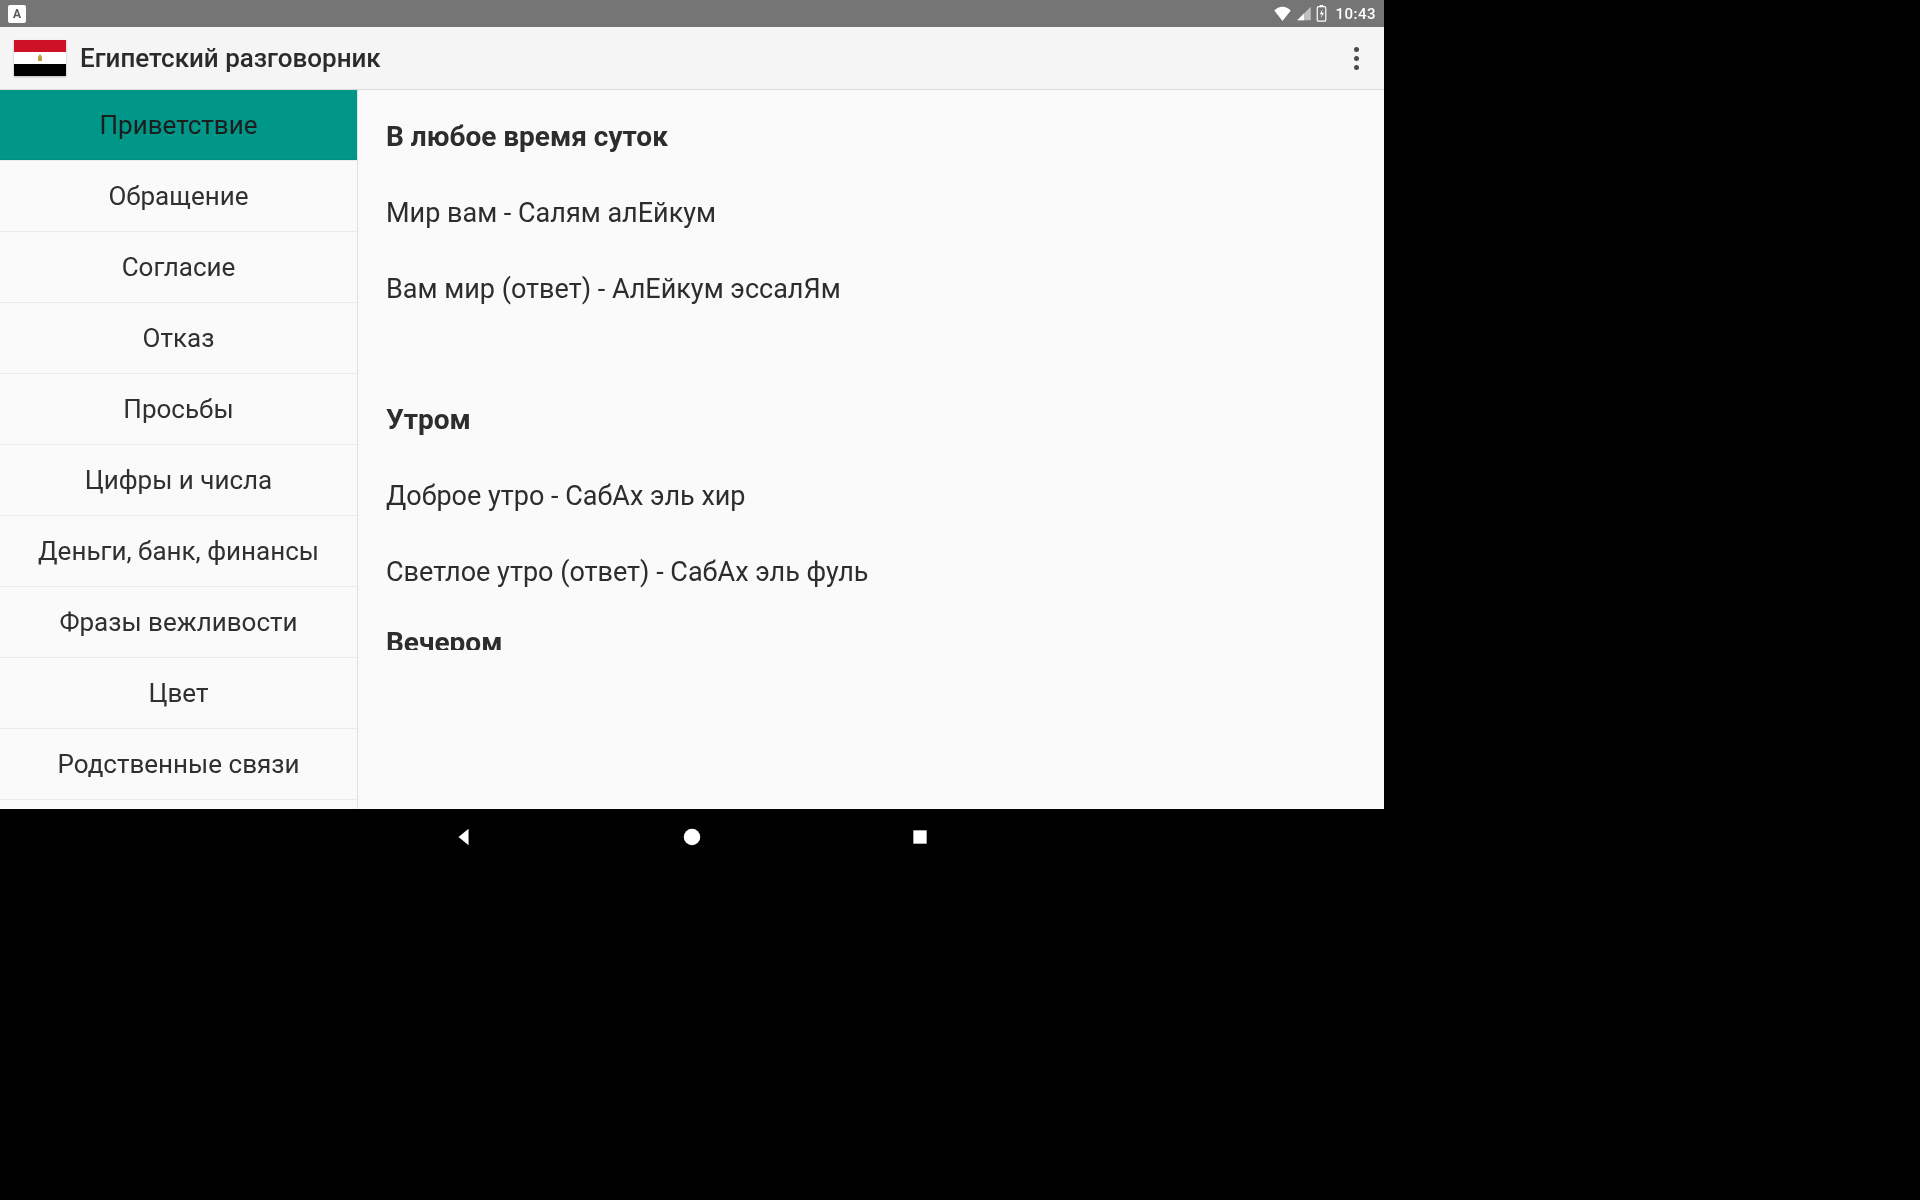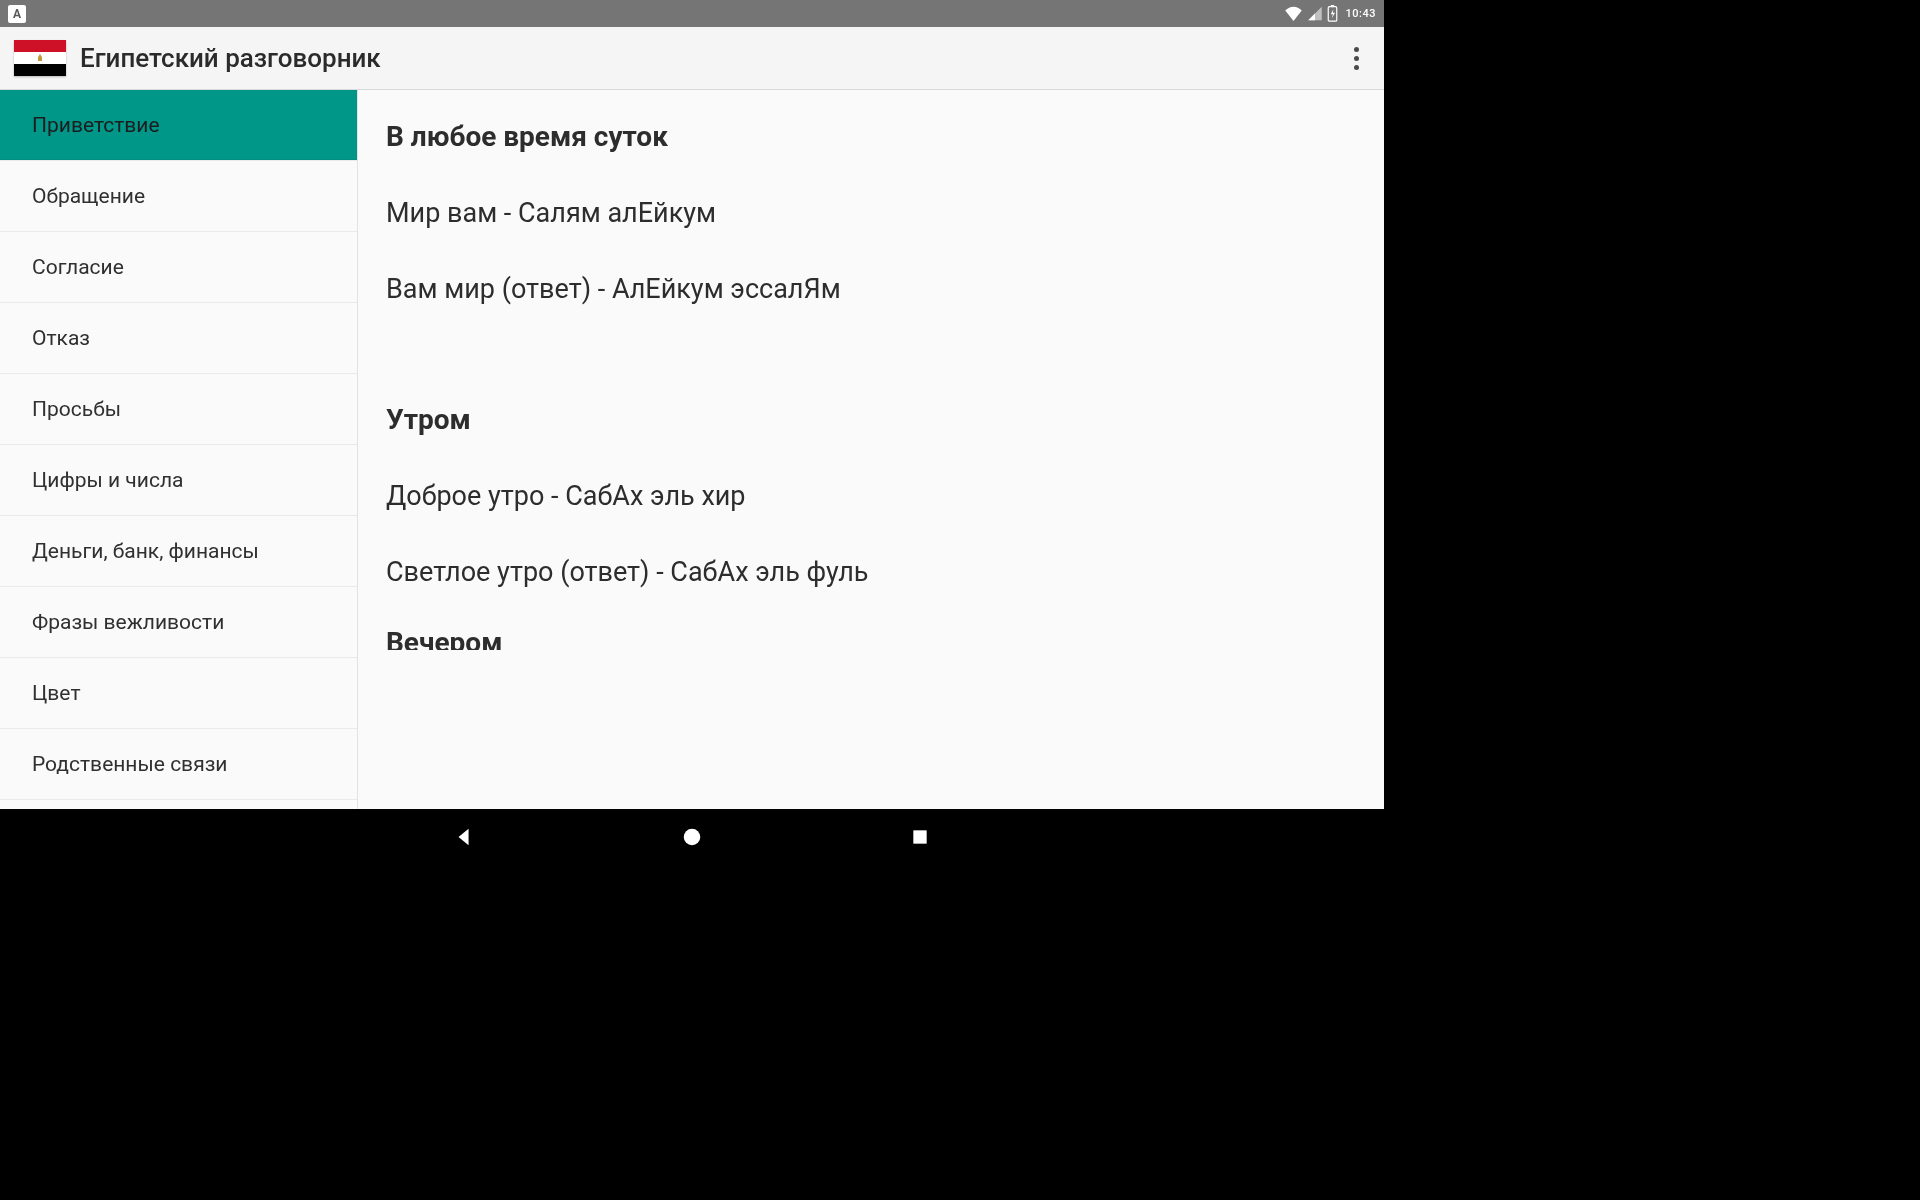--- a/index.html
+++ b/index.html
@@ -3,35 +3,35 @@
 <meta charset="utf-8">
 <style>
   * { box-sizing: border-box; margin: 0; padding: 0; }
   html, body { width: 1384px; height: 865px; font-family: Roboto, "Helvetica Neue", Arial, sans-serif; overflow: hidden; background: #000; }
   .screen { width: 1384px; height: 865px; display: flex; flex-direction: column; }
   .status-bar { height: 27px; background: #757575; display: flex; align-items: center; justify-content: space-between; padding: 0 8px; color: #fff; font-size: 15px; }
   .status-left { display: flex; align-items: center; }
   .input-indicator { width: 18px; height: 18px; background: #fff; color: #5a5a5a; font-size: 12px; font-weight: 700; display: flex; align-items: center; justify-content: center; border-radius: 2px; }
   .status-right { display: flex; align-items: center; gap: 4px; }
   .status-right svg { display: block; }
-  .clock { font-size: 11px; font-weight: 500; letter-spacing: 0.5px; margin-left: 4px; }
+  .clock { font-size: 15px; font-weight: 500; letter-spacing: 0.5px; margin-left: 4px; }
   .app-bar { height: 63px; background: #f5f5f5; border-bottom: 1px solid #d9d9d9; display: flex; align-items: center; padding: 0 14px; justify-content: space-between; gap: 19px; }
   .app-bar-left { display: flex; align-items: center; gap: 14px; }
   .flag { width: 52px; height: 36px; display: flex; flex-direction: column; position: relative; box-shadow: 0 1px 2px rgba(0,0,0,0.25); }
   .flag .stripe { flex: 1; }
   .flag .r { background: #ce1126; }
   .flag .w { background: #fff; position: relative; }
   .flag .b { background: #000; }
   .flag .emblem { position: absolute; left: 50%; top: 50%; transform: translate(-50%,-50%); width: 10px; height: 10px; }
   .app-title { font-size: 26px; font-weight: 500; color: #2b2b2b; }
   .overflow { width: 28px; height: 40px; display: flex; flex-direction: column; align-items: center; justify-content: center; gap: 4px; cursor: pointer; }
   .overflow .dot { width: 5px; height: 5px; background: #4a4a4a; border-radius: 50%; }
   .body { flex: 1; display: flex; background: #fafafa; min-height: 0; }
   .sidebar { width: 358px; background: #fafafa; border-right: 1px solid #e2e2e2; overflow: hidden; }
-  .sidebar-item { height: 71px; display: flex; align-items: center; padding: 0 32px; font-size: 21px; color: #303030; border-bottom: 1px solid #eaeaea; cursor: pointer; }
+  .sidebar-item { height: 71px; display: flex; align-items: center; padding: 0 20px; font-size: 26px; color: #303030; border-bottom: 1px solid #eaeaea; cursor: pointer; justify-content: center; }
   .sidebar-item.active { background: #009688; color: #1d1d1d; margin-left: 0; }
   .sidebar-item.first-active { background: #009688; margin: 0 0 0 0; box-shadow: inset 0 -1px 0 rgba(0,0,0,0.05); }
   .content { flex: 1; padding: 30px 40px 0 28px; overflow: hidden; color: #2d2d2d; }
   .section-title { font-size: 28px; font-weight: 700; margin-bottom: 34px; }
   .phrase { font-size: 27px; font-weight: 400; margin-bottom: 38px; margin-top: 44px; }
   .section-gap { height: 60px; }
   .partial { font-size: 28px; font-weight: 700; overflow: hidden; height: 24px; }
   .nav-bar { height: 56px; background: #000; display: flex; align-items: center; justify-content: center; gap: 200px; }
   .nav-btn { width: 28px; height: 28px; display: flex; align-items: center; justify-content: center; cursor: pointer; }
   .nav-btn svg { display: block; }

